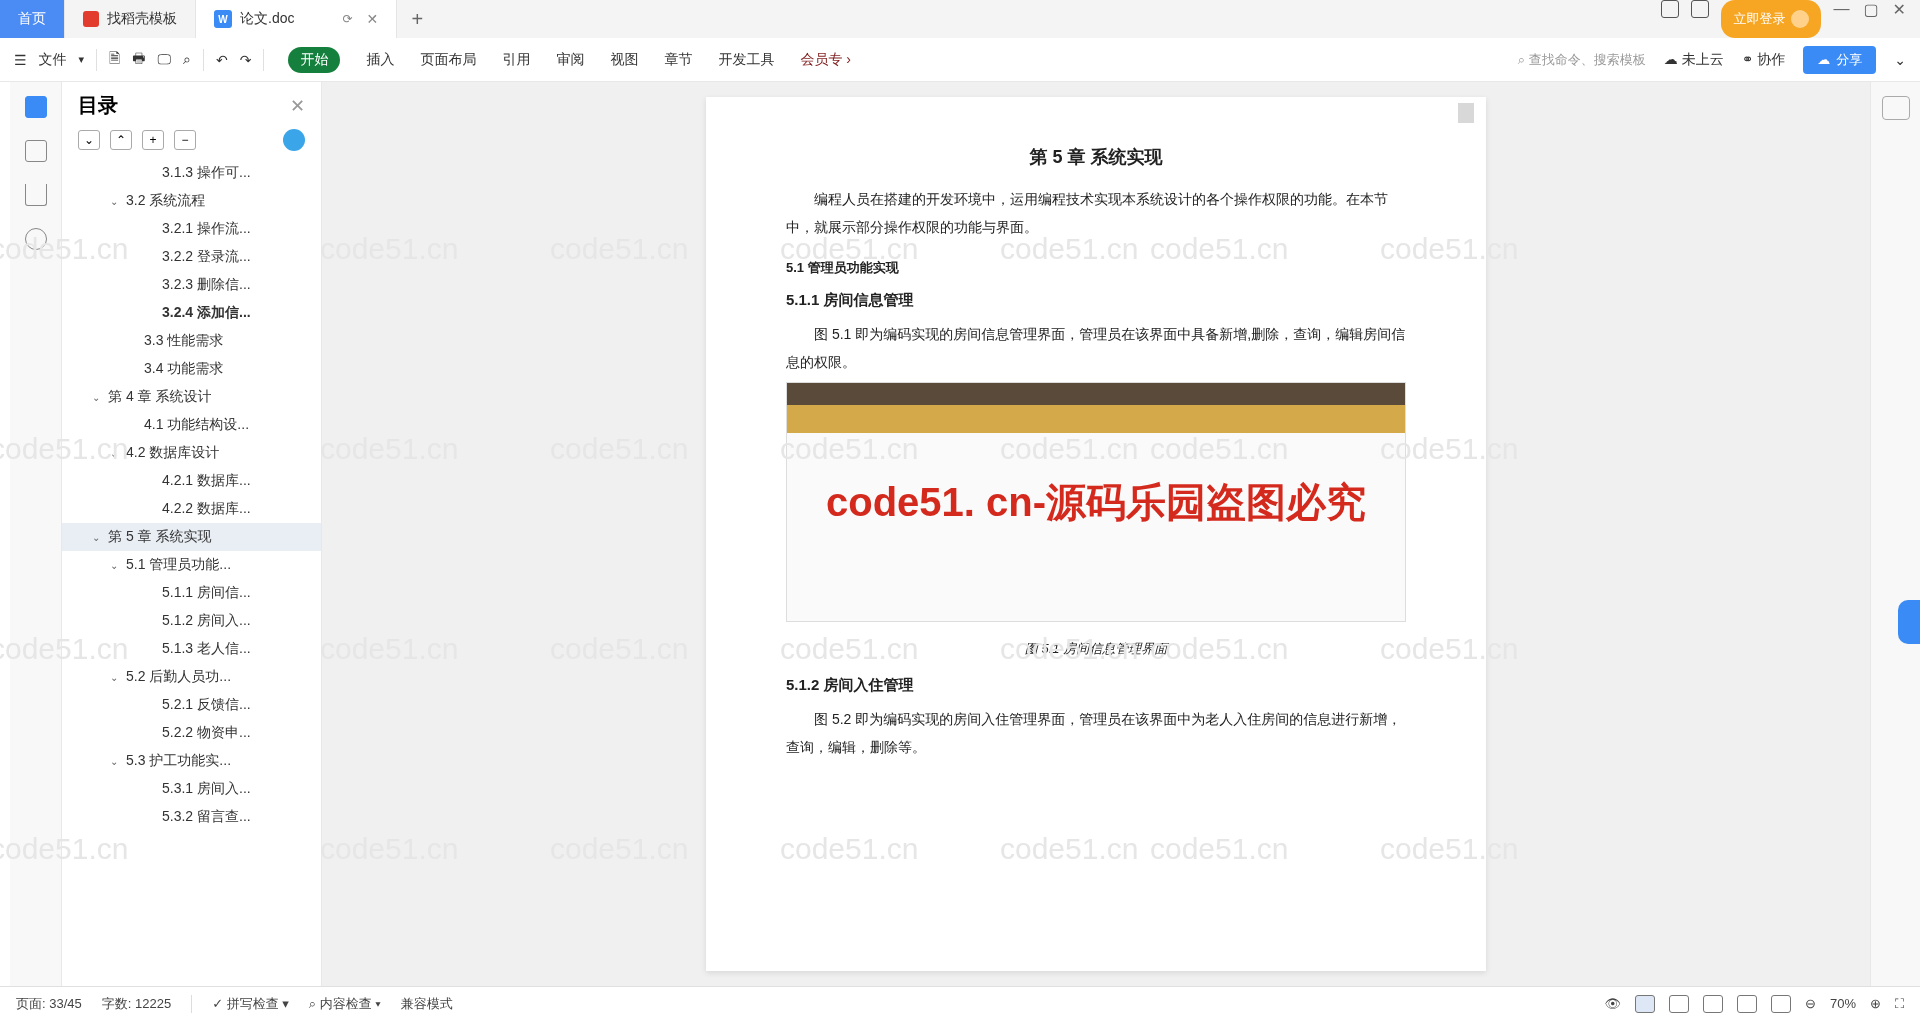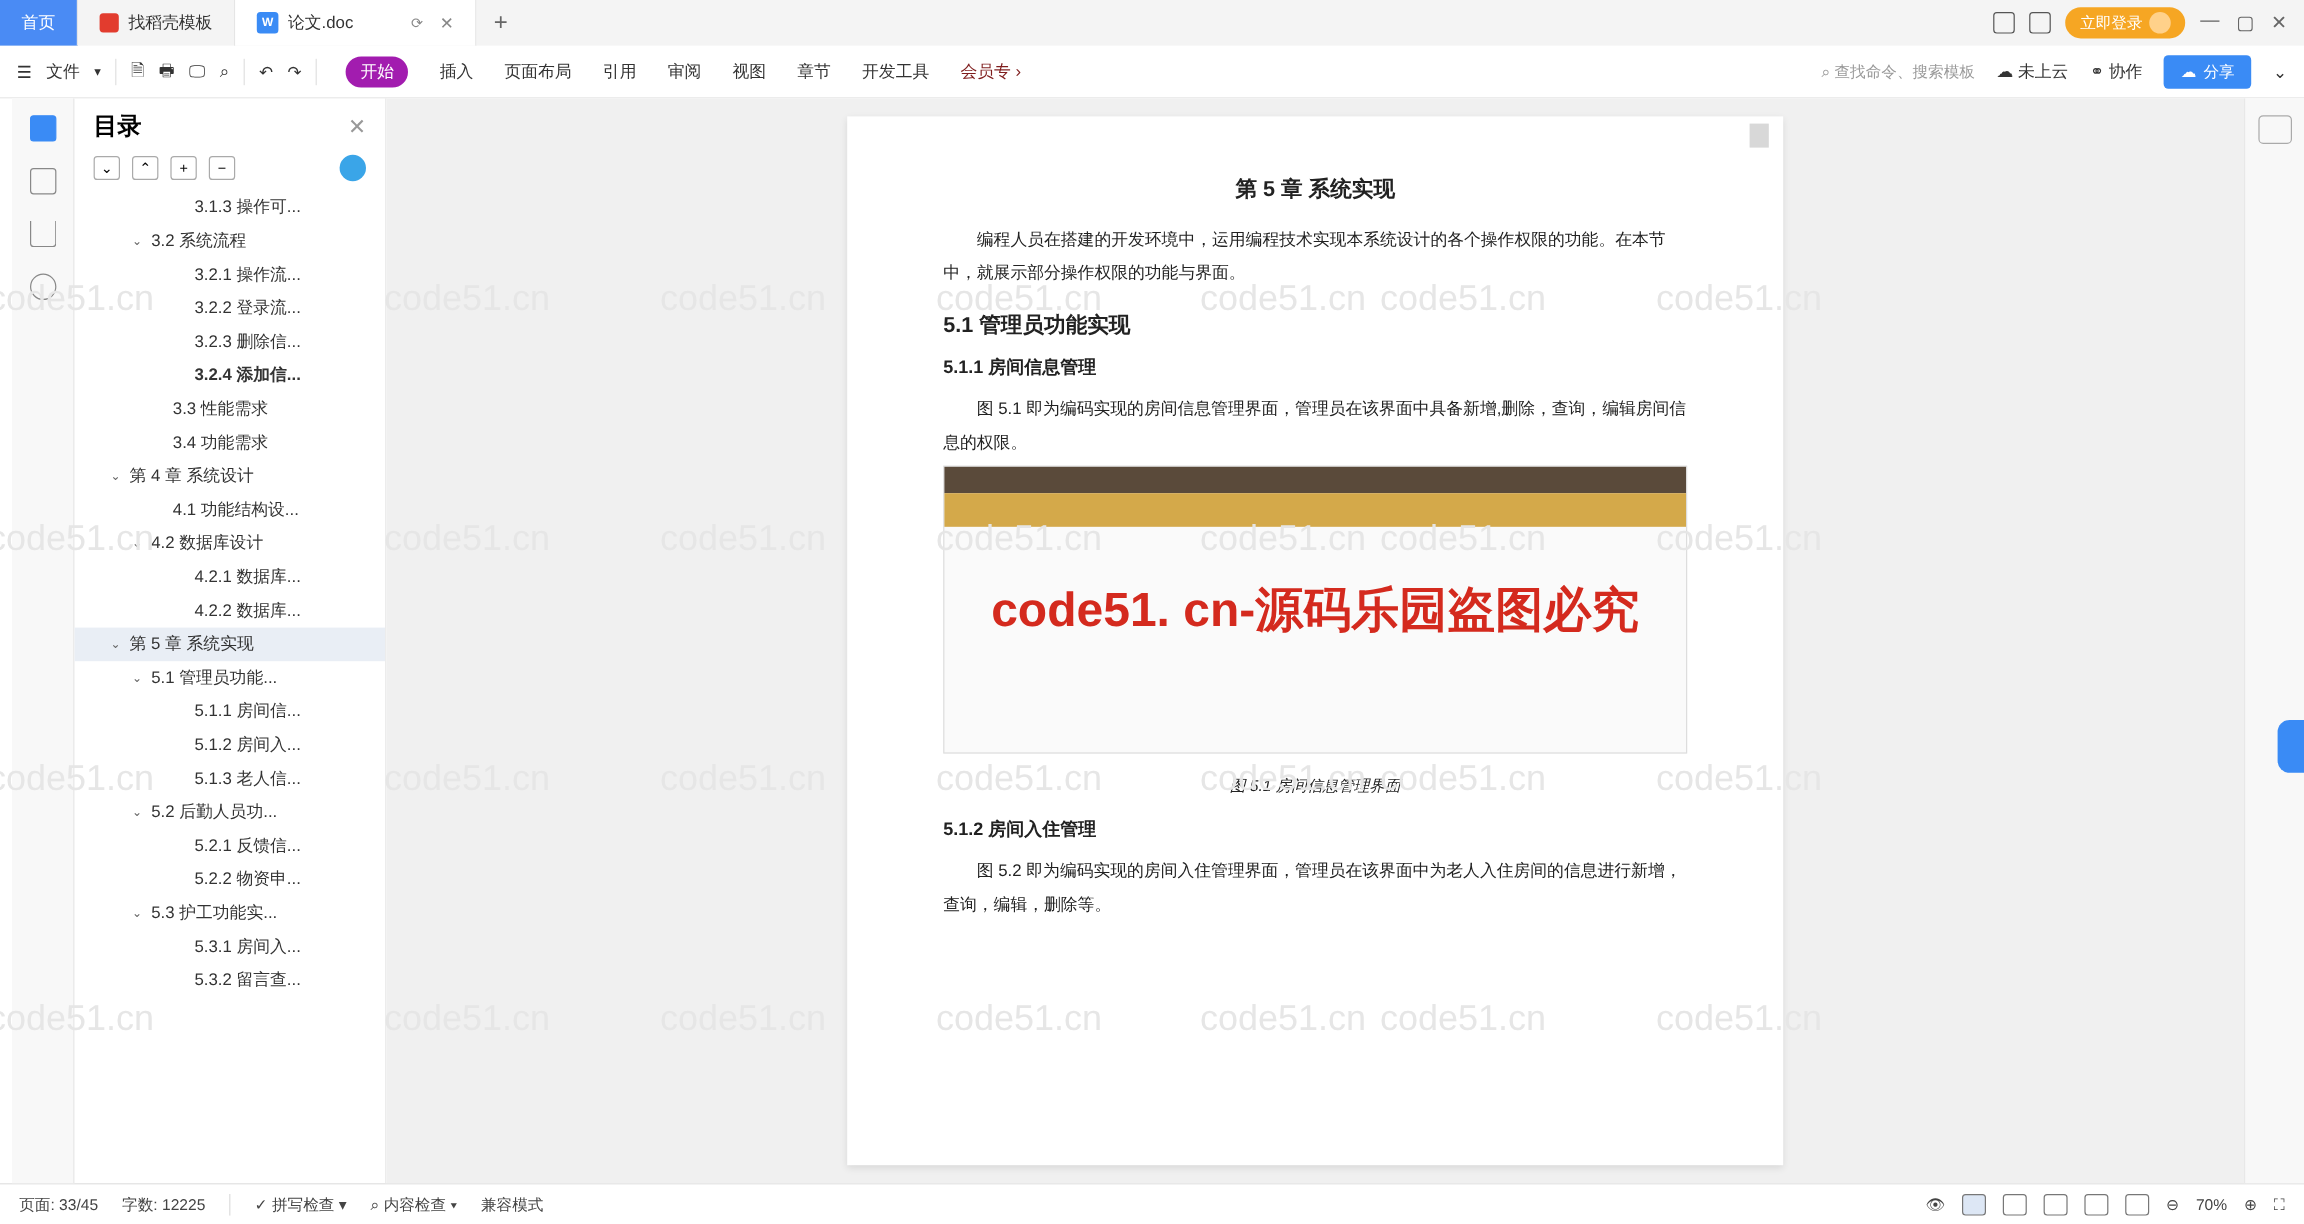--- a/index.html
+++ b/index.html
@@ -3,30 +3,30 @@
 <meta charset="utf-8">
 <style>
 * { margin: 0; padding: 0; box-sizing: border-box; font-family: "Microsoft YaHei", sans-serif; }
 body { width: 1920px; height: 1020px; overflow: hidden; background: #fff; position: relative; }
 .tabbar { height: 38px; display: flex; align-items: stretch; background: #f4f4f4; }
 .tab { display: flex; align-items: center; gap: 8px; padding: 0 18px; font-size: 14px; color: #333; border-right: 1px solid #e5e5e5; position: relative; cursor: pointer; }
 .tab.home { background: #4a8bf4; color: #fff; }
 .tab.active { background: #fff; }
 .tab .close { font-size: 14px; color: #888; margin-left: 6px; }
 .newtab { width: 40px; display: flex; align-items: center; justify-content: center; font-size: 20px; color: #666; cursor: pointer; }
-.tabbar-right { margin-left: auto; display: flex; align-items: center; gap: 12px; padding-right: 14px; }
+.tabbar-right { margin-left: auto; display: flex; gap: 12px; padding-right: 14px; }
 .ico { display: inline-flex; width: 18px; height: 18px; border: 1.5px solid #555; border-radius: 3px; }
 .login-btn { background: #f6a623; color: #fff; padding: 4px 12px; border-radius: 14px; font-size: 13px; display: flex; align-items: center; gap: 6px; }
 .avatar { width: 18px; height: 18px; background: #ffd18a; border-radius: 50%; }
 .win-controls { display: flex; gap: 14px; color: #666; font-size: 16px; }
 .toolbar { height: 44px; display: flex; align-items: center; padding: 0 14px; gap: 12px; border-bottom: 1px solid #e8e8e8; font-size: 14px; color: #333; }
 .toolbar .sep { width: 1px; height: 22px; background: #e0e0e0; }
 .menu { display: flex; gap: 26px; align-items: center; margin-left: 12px; }
 .menu-item { cursor: pointer; color: #333; }
-.menu-item.active { background: #a21caf; color: #fff; padding: 4px 12px; border-radius: 13px; }
+.menu-item.active { background: #15803d; color: #fff; padding: 4px 12px; border-radius: 13px; }
 .menu-item.member { color: #7f1d1d; }
 .toolbar-right { margin-left: auto; display: flex; align-items: center; gap: 18px; }
 .searchbox { color: #999; font-size: 13px; }
 .sharebtn { background: #3a8bf5; color: #fff; padding: 5px 14px; border-radius: 4px; font-size: 13px; display: flex; gap: 6px; align-items: center; }
 .body { display: flex; height: calc(100% - 38px - 44px - 34px); position: relative; padding-left: 10px; }
 .leftbar { width: 52px; background: #f8f8f8; border-right: 1px solid #e8e8e8; display: flex; flex-direction: column; align-items: center; gap: 22px; padding-top: 14px; }
 .leftbar .ic { width: 22px; height: 22px; border: 1.5px solid #888; border-radius: 3px; cursor: pointer; }
 .leftbar .ic.active { background: #3a8bf5; border-color: #3a8bf5; }
 .outline { width: 260px; border-right: 1px solid #e8e8e8; display: flex; flex-direction: column; }
 .outline-head { display: flex; justify-content: space-between; align-items: center; padding: 10px 16px; }
@@ -36,21 +36,21 @@
 .sq { width: 22px; height: 20px; border: 1px solid #aaa; border-radius: 3px; display: flex; align-items: center; justify-content: center; font-size: 12px; cursor: pointer; }
 .dot { width: 22px; height: 22px; background: #3aa5e8; border-radius: 50%; margin-left: auto; }
 .outline-list { flex: 1; overflow: auto; font-size: 14px; color: #333; padding-bottom: 8px; }
 .oitem { padding: 5px 12px 5px 18px; cursor: pointer; white-space: nowrap; overflow: hidden; text-overflow: ellipsis; display: flex; align-items: center; gap: 4px; }
 .oitem.sel { background: #e9eef5; }
 .oitem .chev { font-size: 10px; color: #666; width: 12px; display: inline-block; }
 .doc { flex: 1; background: #f0f0f0; overflow: auto; position: relative; display: flex; justify-content: center; padding: 15px 0; }
 .page { width: 780px; background: #fff; box-shadow: 0 2px 6px rgba(0,0,0,.1); padding: 40px 80px; font-size: 14px; color: #222; position: relative; }
 .page h1 { text-align: center; font-size: 18px; font-weight: 700; margin: 8px 0 16px; }
 .page p { line-height: 2; text-indent: 2em; }
-.page h2 { font-size: 18px; font-weight: 700; margin: 18px 0 12px; }
+.page h2 { font-size: 13px; font-weight: 700; margin: 18px 0 12px; }
 .page h3 { font-size: 15px; font-weight: 700; margin: 14px 0 10px; }
 .page .cap { text-align: center; font-size: 13px; margin: 14px 0; text-indent: 0; font-style: italic; }
 .fig { height: 240px; background: #fafafa; border: 1px solid #ddd; margin: 6px 0; position: relative; }
 .fig .bar1 { height: 22px; background: #5a4a3a; }
 .fig .bar2 { height: 28px; background: #d4a94a; }
 .watermark { position: absolute; top: 50%; left: 50%; transform: translate(-50%, -50%); color: #d42a1e; font-size: 40px; font-weight: 600; white-space: nowrap; }
 .rightbar { width: 50px; background: #f8f8f8; border-left: 1px solid #e8e8e8; padding-top: 14px; display: flex; justify-content: center; }
 .rightbar .ic { width: 28px; height: 24px; border: 1.5px solid #aaa; border-radius: 4px; cursor: pointer; }
 .wm-bg { position: absolute; color: #e6e6e6; font-size: 30px; pointer-events: none; white-space: nowrap; z-index: 5; }
 .status { height: 34px; border-top: 1px solid #e0e0e0; display: flex; align-items: center; gap: 20px; padding: 0 16px; font-size: 13px; color: #444; }

